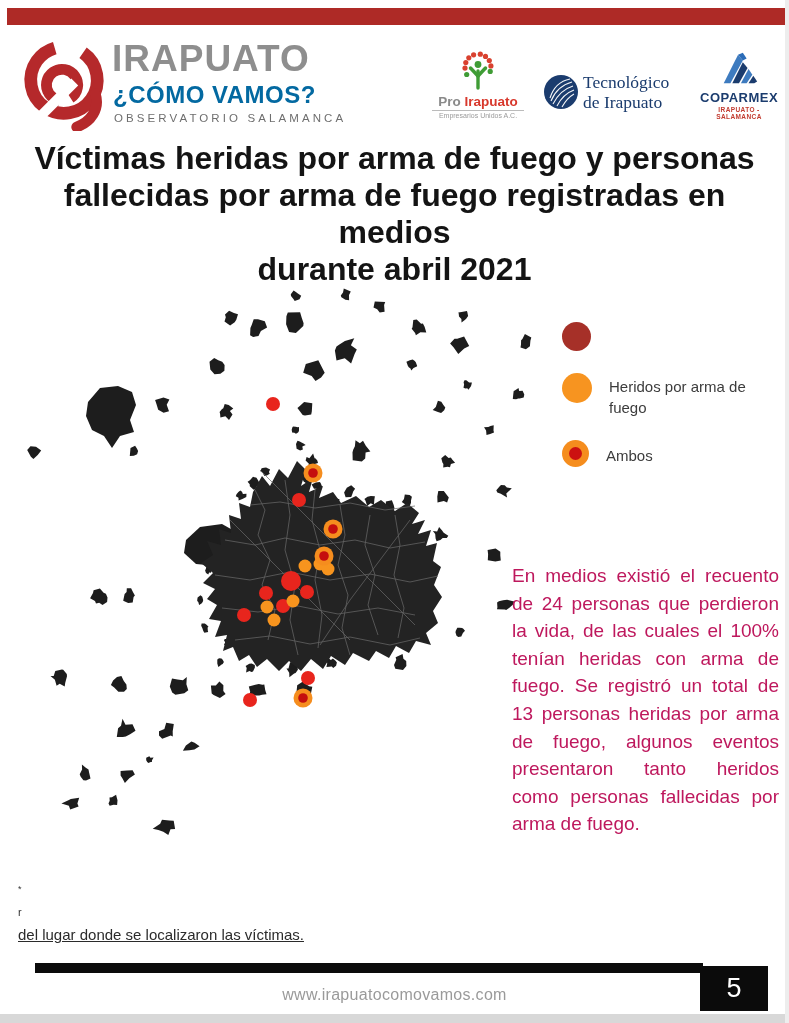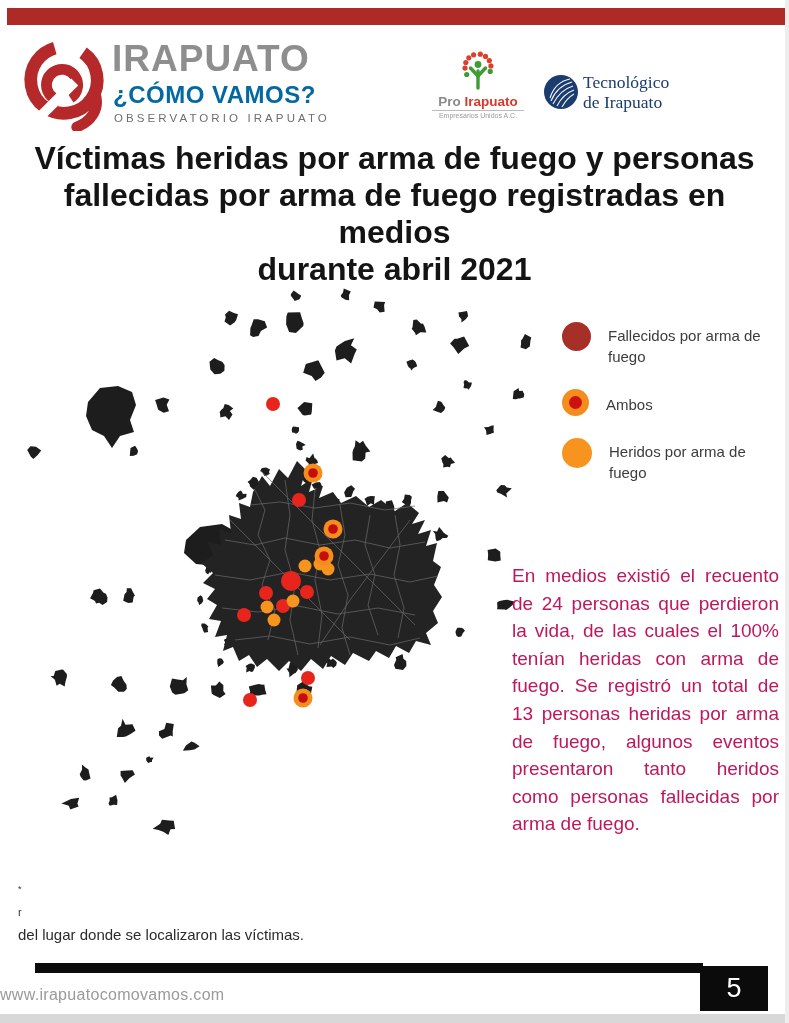--- a/index.html
+++ b/index.html
@@ -44,24 +44,24 @@
   .dot-a{width:27px;height:27px;background:#F58D1E;display:flex;align-items:center;justify-content:center;}
   .dot-a-inner{width:13px;height:13px;border-radius:50%;background:#CC1111;}
   .legend-label{font-size:15px;color:#3C3C3C;line-height:21px;padding-top:3px;max-width:165px;}
   .legend-row.ambos .legend-label{padding-top:5px;}
   
   .body-text{position:absolute;left:512px;top:562px;width:267px;font-size:19px;
              line-height:27.6px;color:#be185d;text-align:justify;}
   
   .frag-1{position:absolute;left:18px;top:884px;font-size:9px;color:#333;}
   .frag-2{position:absolute;left:18px;top:906px;font-size:11px;color:#333;}
-  .map-caption{position:absolute;left:18px;top:926px;font-size:15px;color:#2B2B2B;}
+  .map-caption{position:absolute;left:18px;top:926px;font-size:15px;color:#2B2B2B;text-decoration:underline;}
   
   .footer-line{position:absolute;left:35px;top:963px;width:668px;height:10px;background:#0B0B0B;}
-  .footer-url{position:absolute;left:0;top:986px;width:789px;
+  .footer-url{position:absolute;left:0;top:986px;width:789px;text-align:center;
               font-size:16px;color:#9A9A9A;letter-spacing:.3px;}
   .page-num-box{position:absolute;left:700px;top:966px;width:68px;height:45px;background:#0B0B0B;
                 display:flex;align-items:center;justify-content:center;}
   .page-num{color:#fff;font-size:27px;}
   .bottom-strip{position:absolute;left:0;top:1014px;width:789px;height:9px;background:#D8D8D8;}
   .right-strip{position:absolute;left:785px;top:0;width:4px;height:1023px;background:#EDEDED;}
 </style>
 </head>
 <body>
 
@@ -72,21 +72,21 @@
   <svg class="brand-icon" viewBox="0 0 90 100">
     <g fill="none" stroke="#B5292B">
       <circle cx="45" cy="48" r="34" stroke-width="13" stroke-dasharray="183 31" transform="rotate(-55 45 48)"></circle>
       <path d="M77,62 C82,78 72,91 58,96" stroke-width="11" stroke-linecap="round"></path>
       <circle cx="43" cy="53" r="16" stroke-width="11" stroke-dasharray="88 13" transform="rotate(100 43 53)"></circle>
     </g>
     <line x1="14" y1="92" x2="56" y2="50" stroke="#ffffff" stroke-width="10"></line>
   </svg>
   <div class="brand-title">IRAPUATO</div>
   <div class="brand-subtitle">¿CÓMO VAMOS?</div>
-  <div class="brand-tagline">OBSERVATORIO IRAPUATO</div>
+  <div class="brand-tagline">OBSERVATORIO SALAMANCA</div>
 
   <div class="pro-block">
     <svg class="pro-icon" viewBox="0 0 40 44">
       <g fill="#D9412F">
         <circle cx="8.7" cy="24.5" r="2.6" fill="#3F9C35"></circle>
         <circle cx="7.0" cy="18.1" r="2.6"></circle>
         <circle cx="7.8" cy="12.6" r="2.6"></circle>
         <circle cx="10.8" cy="7.8" r="2.6"></circle>
         <circle cx="15.6" cy="4.8" r="2.6"></circle>
         <circle cx="22.3" cy="4.2" r="2.6"></circle>
@@ -114,20 +114,33 @@
         <path d="M8,27 Q14,12 29,8"></path>
         <path d="M10,30 Q17,16 30,12"></path>
         <path d="M14,32 Q20,20 31,16"></path>
         <path d="M19,33 Q24,24 31,20"></path>
       </g>
     </svg>
     <div class="tec-name">Tecnológico
 de Irapuato</div>
   </div>
 
+  <div class="cop-block">
+    <svg class="cop-icon" viewBox="0 0 44 40">
+      <g>
+        <path d="M6,34 L21,4 L26,10 L13,34 Z" fill="#3E7BBF"></path>
+        <path d="M15,34 L26,12 L31,18 L22,34 Z" fill="#1B3C6E"></path>
+        <path d="M24,34 L32,19 L36,25 L30,34 Z" fill="#3E7BBF"></path>
+        <path d="M32,34 L37,26 L41,32 L38,34 Z" fill="#1B3C6E"></path>
+        <path d="M21,4 L26,2 L30,8 L26,10 Z" fill="#2B6CB8"></path>
+      </g>
+    </svg>
+    <div class="cop-name">COPARMEX</div>
+    <div class="cop-sub">IRAPUATO - SALAMANCA</div>
+  </div>
 
   <div class="doc-title">Víctimas heridas por arma de fuego y personas
 fallecidas por arma de fuego registradas en medios
 durante abril 2021</div>
 
   <svg class="map-svg" viewBox="10 268 530 610">
     <g id="blobs" fill="#1D1D1D">
         <polygon points="236.9,317.7 236.3,319.8 234.7,322.3 230.1,325.5 224.5,321.6 225.8,317.2 225.0,314.5 229.1,310.7 233.9,313.1 238.0,314.3"></polygon>
         <polygon points="267.1,327.4 260.9,331.1 258.5,335.9 253.1,337.0 250.1,335.2 250.4,328.1 251.8,324.8 253.7,319.2 258.0,319.3 264.8,321.2"></polygon>
         <polygon points="303.6,323.3 303.3,326.0 295.9,333.1 289.1,332.0 286.1,324.3 286.4,316.3 287.8,312.4 300.1,312.3 301.8,318.0"></polygon>
@@ -245,32 +258,31 @@
         <circle cx="324" cy="556" r="9.5" fill="#F58D1E"></circle>
         <circle cx="324" cy="556" r="4.8" fill="#C40E0E"></circle>
         <circle cx="303" cy="698" r="9.5" fill="#F58D1E"></circle>
         <circle cx="303" cy="698" r="4.8" fill="#C40E0E"></circle>
       </g>
   </svg>
 
   <div class="legend">
     <div class="legend-row">
       <div class="legend-dot dot-f"></div>
-      <div class="legend-label">Fallecidos por arma de fuego</div>
+    </div>
+    <div class="legend-row">
+      <div class="legend-dot dot-h"></div>
+      <div class="legend-label">Heridos por arma de fuego</div>
     </div>
     <div class="legend-row ambos">
       <div class="legend-dot dot-a">
           <div class="dot-a-inner"></div>
         </div>
       <div class="legend-label">Ambos</div>
     </div>
-    <div class="legend-row">
-      <div class="legend-dot dot-h"></div>
-      <div class="legend-label">Heridos por arma de fuego</div>
-    </div>
   </div>
 
   <div class="body-text">En medios existió el recuento de 24 personas que perdieron la vida, de las cuales el 100% tenían heridas con arma de fuego. Se registró un total de 13 personas heridas por arma de fuego, algunos eventos presentaron tanto heridos como personas fallecidas por arma de fuego.</div>
 
   <div class="frag-1">*</div>
   <div class="frag-2">r</div>
   <div class="map-caption">del lugar donde se localizaron las víctimas.</div>
 
   <div class="footer-line"></div>
   <div class="footer-url">www.irapuatocomovamos.com</div>

